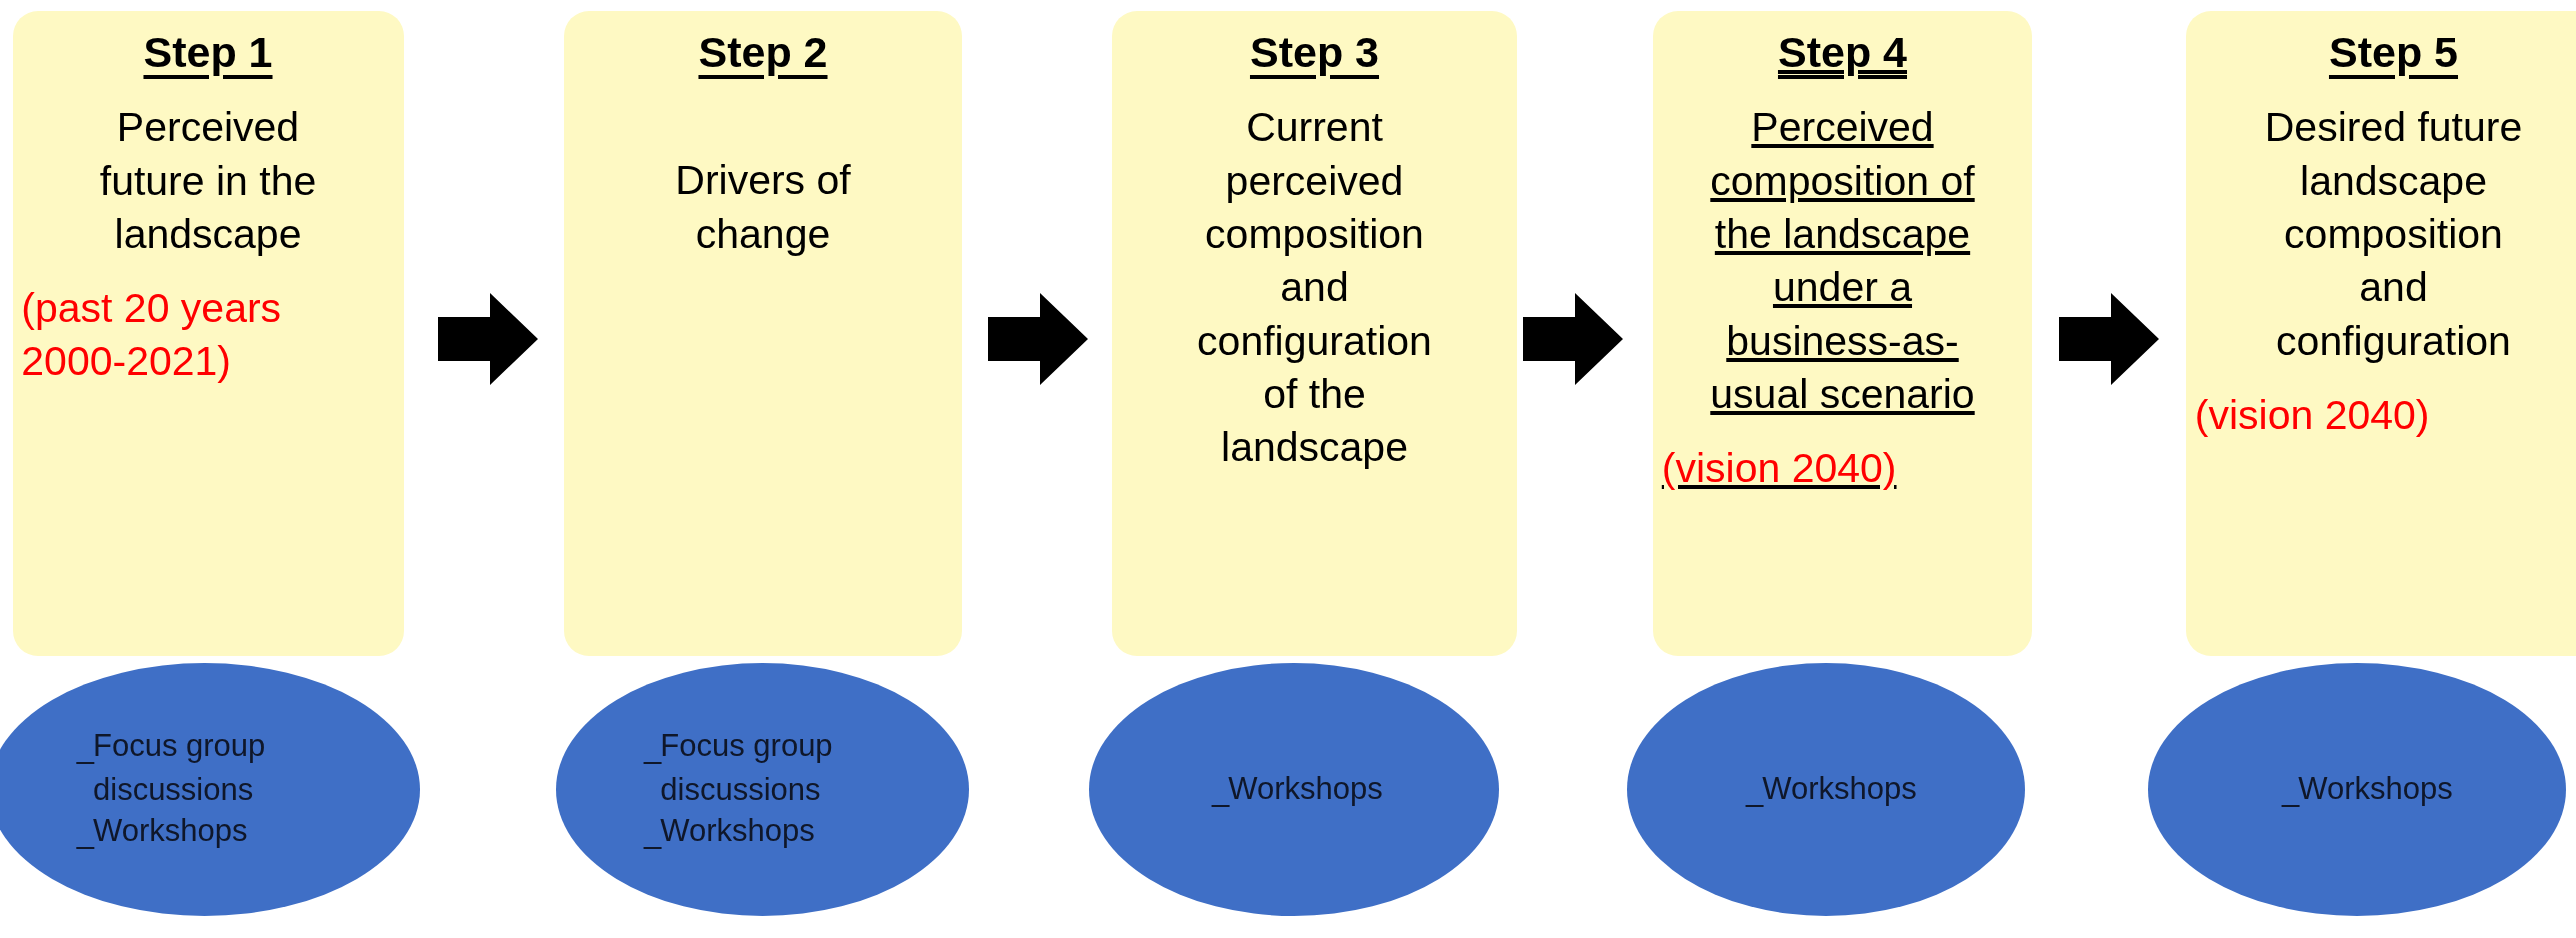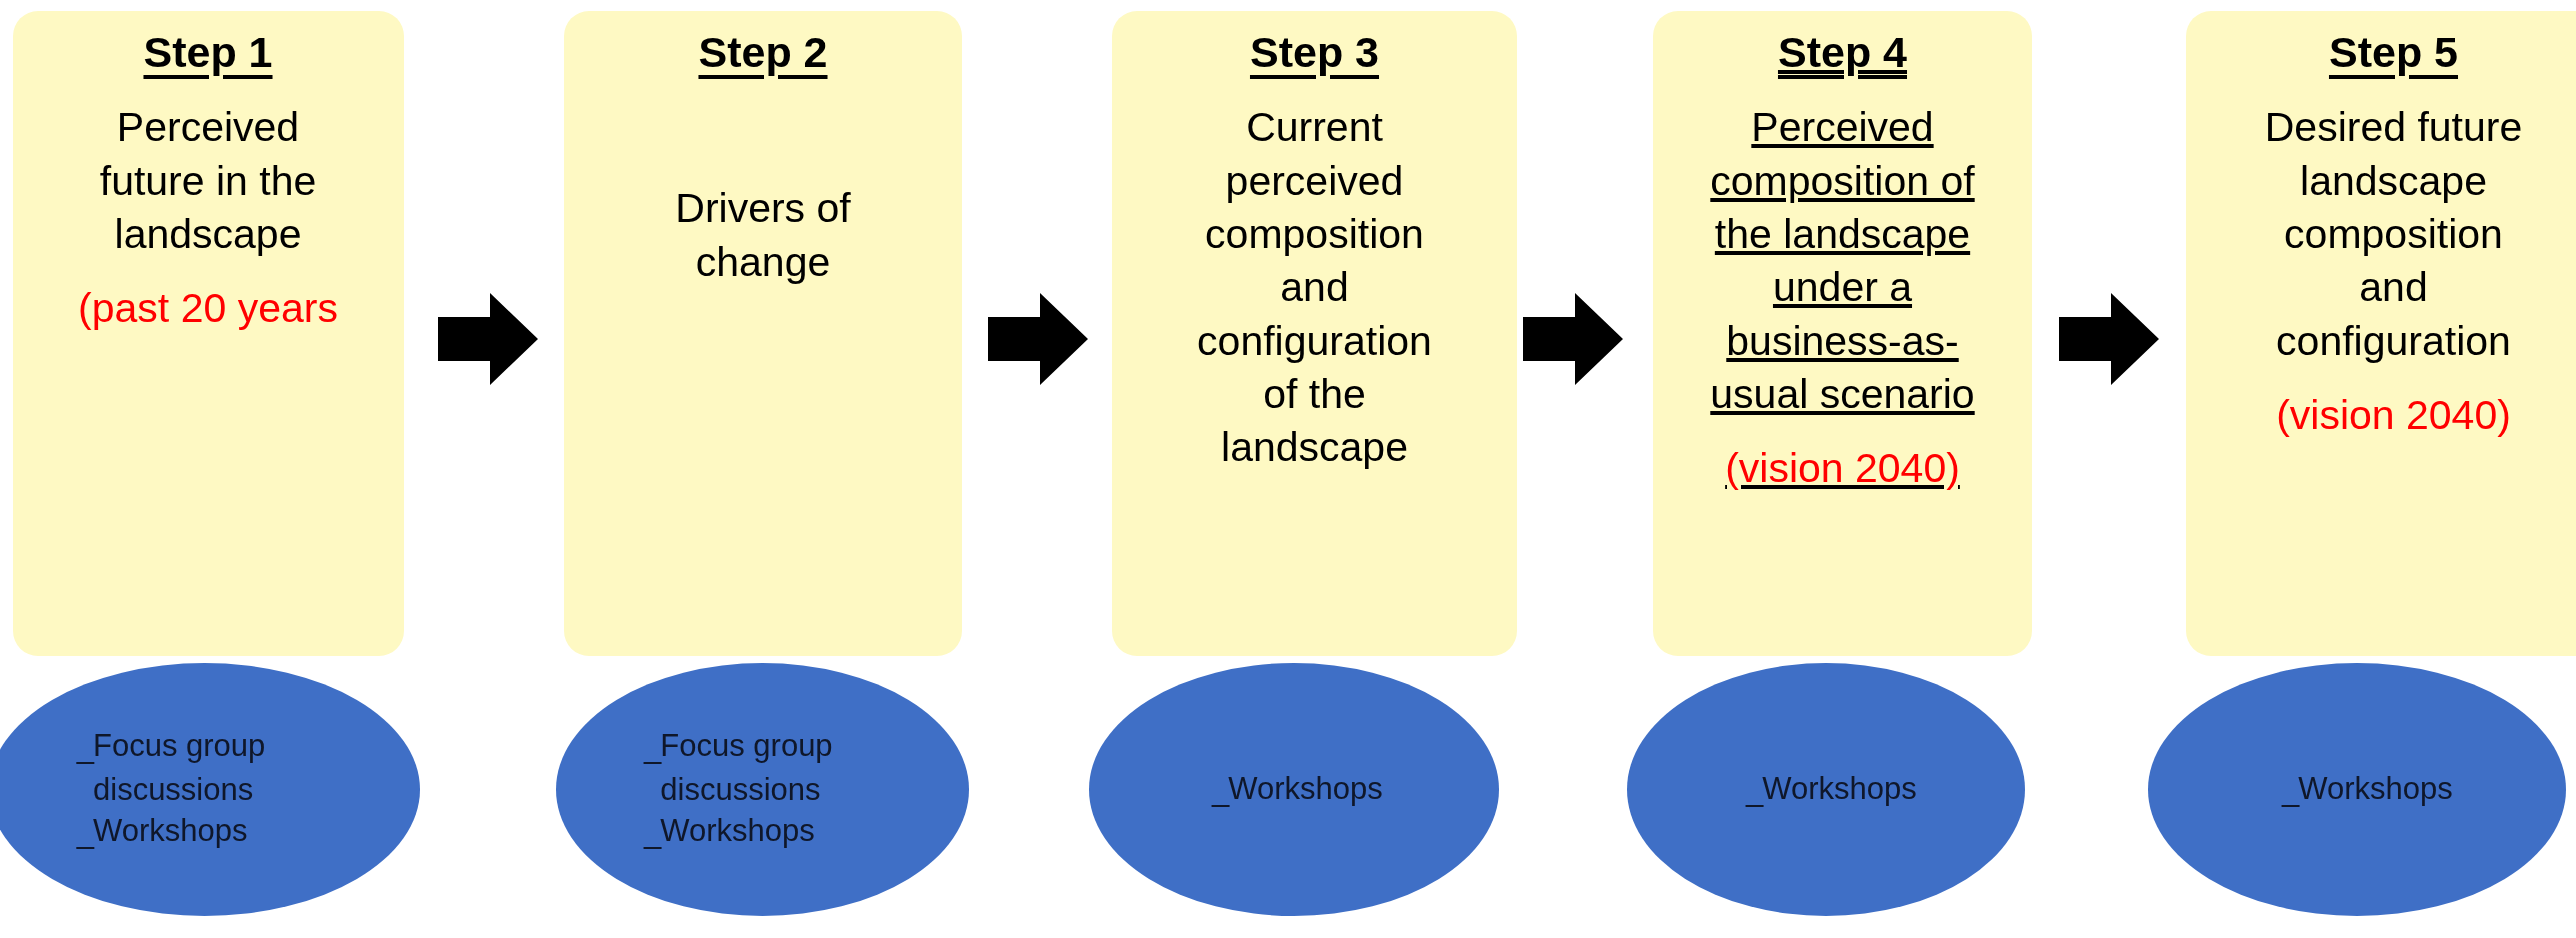--- a/index.html
+++ b/index.html
@@ -51,28 +51,27 @@
     color: #000000;
     line-height: 1.30;
     text-align: center;
     width: 100%;
   }
 
   .step-note {
     font-size: 41px;
     color: #ff0000;
     line-height: 1.28;
-    text-align: center;
     width: 100%;
     margin-top: 21px;
   }
 
   
   #box-1 { left: 12.5px;   width: 391px; }
-  #box-2 { left: 564px;  width: 398px; gap: 28px; }
+  #box-2 { left: 564px;  width: 398px; }
   #box-3 { left: 1112px; width: 405px; }
   #box-4 { left: 1653px; width: 379px; text-decoration: underline; }
   #box-5 { left: 2186px; width: 415px; }
 
   
   #box-2 .step-body { margin-top: 53px; }
 
   
   .arrow {
     position: absolute;
@@ -143,20 +142,21 @@
 
   <div class="step-box" id="box-1">
     <div class="step-title">Step 1</div>
     <div class="step-body">
       <div>Perceived</div>
       <div>future in the</div>
       <div>landscape</div>
     </div>
     <div class="step-note">
       <div>(past 20 years</div>
+      <div>2000-2021)</div>
     </div>
   </div>
 
   <div class="arrow" id="arrow-1">
     <svg viewBox="0 0 100 100" aria-hidden="true">
       <polygon points="0,28 52,28 52,4 100,50 52,96 52,72 0,72" fill="#000000"></polygon>
     </svg>
   </div>
 
   <div class="step-box" id="box-2">

